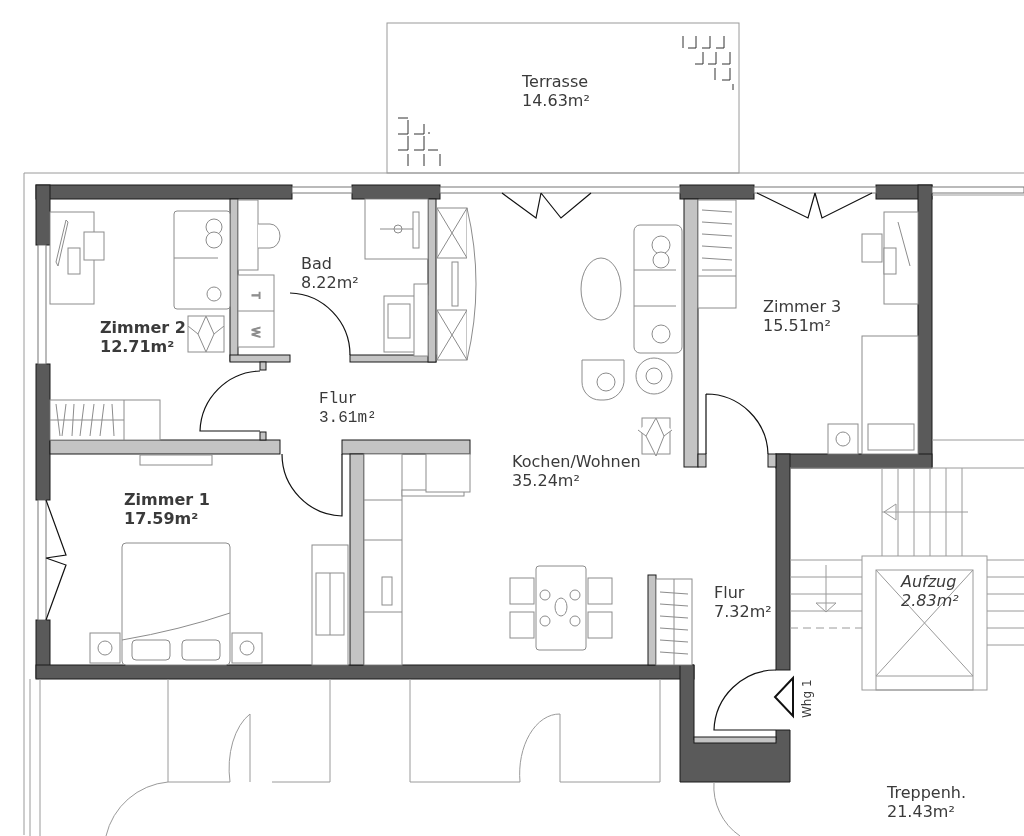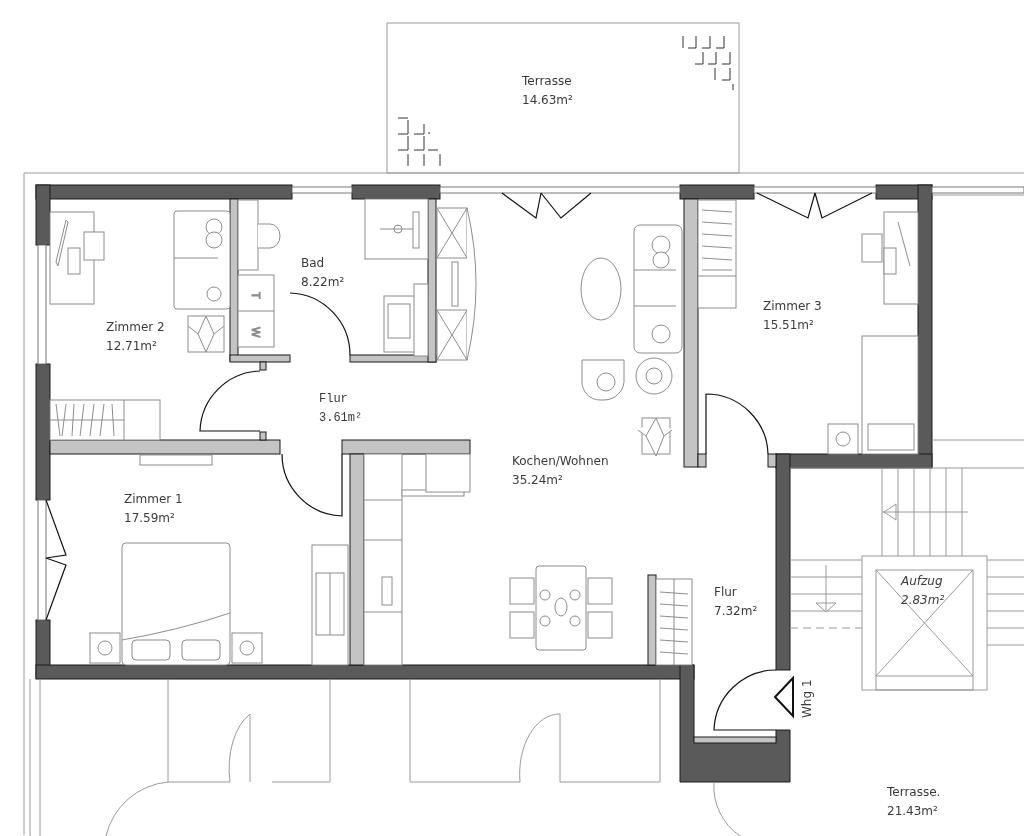--- a/index.html
+++ b/index.html
@@ -4,21 +4,21 @@
 <style>
   html, body { margin: 0; padding: 0; background: #ffffff; }
   body { width: 1024px; height: 836px; overflow: hidden; position: relative; font-family: "Liberation Sans", sans-serif; }
   svg { position: absolute; left: 0; top: 0; }
   .wall-ext { fill: #5a5a5a; stroke: #1a1a1a; stroke-width: 1; }
   .wall-int { fill: #c4c4c4; stroke: #1a1a1a; stroke-width: 1; }
   .thin { fill: none; stroke: #9a9a9a; stroke-width: 1; }
   .furn { fill: #ffffff; stroke: #8c8c8c; stroke-width: 1; }
   .door { fill: none; stroke: #111; stroke-width: 1.2; }
   .win { fill: #ffffff; stroke: #777; stroke-width: 1; }
-  .room-label { position: absolute; font-family: "DejaVu Sans", sans-serif; font-size: 12px; color: #3a3a3a; line-height: 19px; white-space: nowrap; }
+  .room-label { position: absolute; font-family: "DejaVu Sans", sans-serif; font-size: 16px; color: #3a3a3a; line-height: 19px; white-space: nowrap; }
   .whg { position: absolute; font-family: "DejaVu Sans", sans-serif; font-size: 12px; color: #3a3a3a; transform: rotate(-90deg); transform-origin: left top; white-space: nowrap; }
 </style>
 </head>
 <body>
 
 <svg width="1024" height="836" viewBox="0 0 1024 836">
 
   <g>
     <rect x="387" y="23" width="352" height="150" class="thin"></rect>
 
@@ -254,45 +254,45 @@
 </svg>
 
 <div class="room-label" style="left:522px;top:72px;">
   <div>Terrasse</div>
   <div>14.63m²</div>
 </div>
 <div class="room-label" style="left:301px;top:242px;margin-top:12px;">
   <div>Bad</div>
   <div>8.22m²</div>
 </div>
-<div class="room-label" style="left:106px;top:318px;">
+<div class="room-label" style="left:100px;top:318px;font-weight:bold;">
   <div>Zimmer 2</div>
   <div>12.71m²</div>
 </div>
 <div class="room-label" style="left:319px;top:390px;font-family:Liberation Mono, monospace;">
   <div>Flur</div>
   <div>3.61m²</div>
 </div>
 <div class="room-label" style="left:763px;top:297px;">
   <div>Zimmer 3</div>
   <div>15.51m²</div>
 </div>
 <div class="room-label" style="left:512px;top:452px;">
   <div>Kochen/Wohnen</div>
   <div>35.24m²</div>
 </div>
-<div class="room-label" style="left:124px;top:490px;">
+<div class="room-label" style="left:124px;top:490px;font-weight:bold;">
   <div>Zimmer 1</div>
   <div>17.59m²</div>
 </div>
 <div class="room-label" style="left:714px;top:583px;">
   <div>Flur</div>
   <div>7.32m²</div>
 </div>
 <div class="room-label" style="left:901px;top:572px;font-style:italic;">
   <div>Aufzug</div>
   <div>2.83m²</div>
 </div>
 <div class="room-label" style="left:887px;top:783px;">
-  <div>Terrasse.</div>
+  <div>Treppenh.</div>
   <div>21.43m²</div>
 </div>
 <div class="whg" style="left:800px;top:718px;">Whg 1</div>
 
 </body></html>

